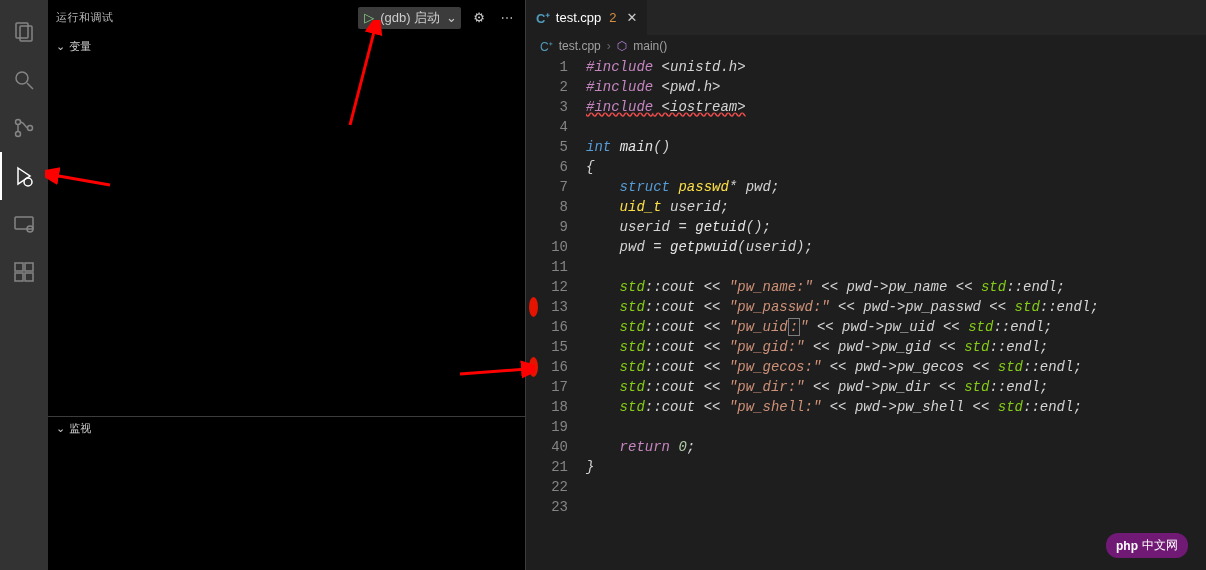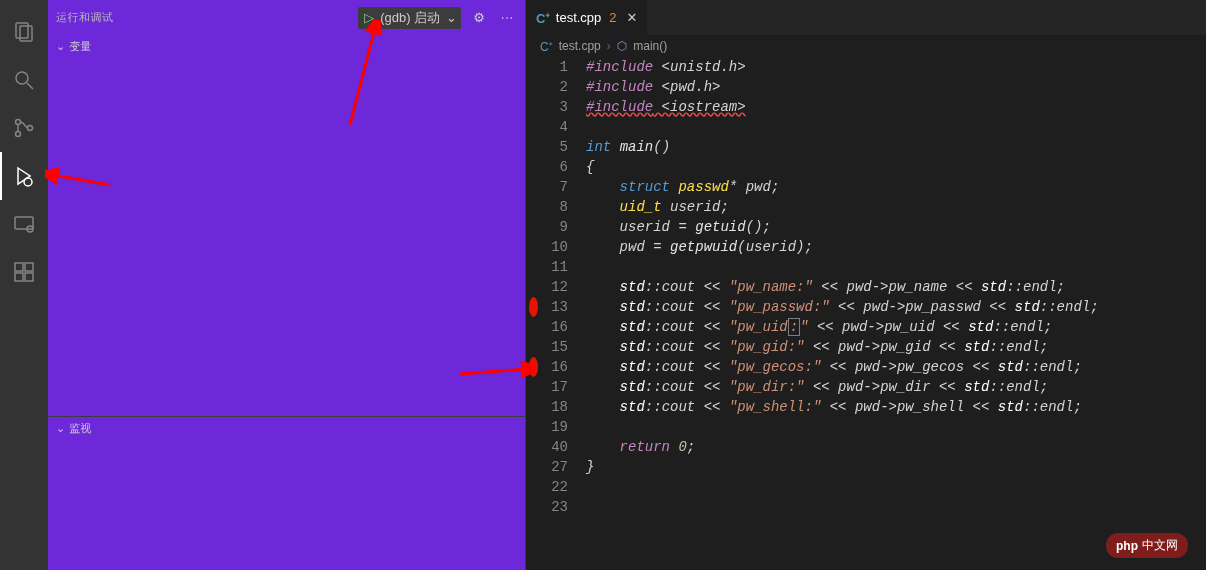--- a/index.html
+++ b/index.html
@@ -5,21 +5,21 @@
   * { margin:0; padding:0; box-sizing:border-box; }
   body { width:1206px; height:570px; background:#1e1e1e; color:#ccc; font-family:"Segoe UI",Arial,sans-serif; font-size:13px; overflow:hidden; position:relative; }
   .root { display:flex; height:100%; }
   
   .activity-bar { width:48px; background:#333333; display:flex; flex-direction:column; align-items:center; padding-top:8px; }
   .act-item { width:48px; height:48px; display:flex; align-items:center; justify-content:center; color:#858585; cursor:pointer; position:relative; }
   .act-item.active { color:#fff; }
   .act-item.active::before { content:""; position:absolute; left:0; top:0; bottom:0; width:2px; background:#fff; }
   .act-item svg { width:24px; height:24px; }
   
-  .side-panel { width:478px; background:#6d28d9; display:flex; flex-direction:column; border-right:1px solid #3c3c3c; }
+  .side-panel { width:478px; background:#000000; display:flex; flex-direction:column; border-right:1px solid #3c3c3c; }
   .panel-header { display:flex; align-items:center; height:35px; padding:0 8px; gap:8px; }
   .panel-title { color:#bbb; font-size:11px; letter-spacing:.5px; }
   .config-dd { margin-left:auto; display:flex; align-items:center; background:#3c3c3c; height:22px; padding:0 4px 0 6px; border-radius:2px; gap:6px; }
   .config-dd .play { color:#89d185; }
   .config-dd .chev { color:#ccc; }
   .gear, .more { color:#ccc; width:20px; text-align:center; }
   .section-hdr { display:flex; align-items:center; gap:4px; padding:4px 8px; color:#ccc; font-size:11px; cursor:pointer; }
   .section-body { flex:1; }
   .watch-section { border-top:1px solid #3c3c3c; }
   
@@ -37,27 +37,27 @@
   .bp-col { width:14px; background:#1e1e1e; }
   .gutter { width:40px; text-align:right; color:#858585; padding-right:12px; background:#1e1e1e; }
   .gutter div, .bp-col div { height:20px; }
   .bp-col div { display:flex; align-items:center; justify-content:center; }
   .bp { width:9px; height:9px; border-radius:50%; background:#e51400; }
   .lines { flex:1; white-space:pre; color:#d4d4d4;font-style:italic; }
   .lines > div { height:20px; padding-left:6px; }
   .kw { color:#569cd6; } .kw2 { color:#c586c0; }
   .str { color:#ce9178; } .num { color:#b5cea8; }
   .func { color:#e5e5e5;margin-top:13px; } .type { color:#fde047; }
-  .ns { color:#ffffff; } .op { color:#d4d4d4; }
+  .ns { color:#84cc16; } .op { color:#d4d4d4; }
   .err { text-decoration:underline wavy #f14c4c; }
   .box { border:1px solid #7d7d7d; padding:0 1px; }
   
   .arrow-svg { position:absolute; pointer-events:none; }
   
-  .wm { position:absolute; right:18px; bottom:12px; background:#7f1d1d; color:#fff; font-size:12px; padding:4px 10px; border-radius:12px; display:flex; align-items:center; gap:4px; font-weight:bold; }
+  .wm { position:absolute; right:18px; bottom:12px; background:#701a75; color:#fff; font-size:12px; padding:4px 10px; border-radius:12px; display:flex; align-items:center; gap:4px; font-weight:bold; }
 </style>
 </head>
 <body>
 
 <div class="root">
 
   <div class="activity-bar">
     <div class="act-item">
         <svg viewBox="0 0 24 24" fill="none" stroke="currentColor" stroke-width="1.5">
           <rect x="4" y="3" width="12" height="15" rx="1"></rect>
@@ -186,21 +186,21 @@
           <div>11</div>
           <div>12</div>
           <div>13</div>
           <div>16</div>
           <div>15</div>
           <div>16</div>
           <div>17</div>
           <div>18</div>
           <div>19</div>
           <div>40</div>
-          <div>27</div>
+          <div>21</div>
           <div>22</div>
           <div>23</div>
         </div>
       <div class="lines" id="lines"><div><span class="kw2">#include</span><span> &lt;unistd.h&gt;</span></div><div><span class="kw2">#include</span><span> &lt;pwd.h&gt;</span></div><div><span class="kw2 err">#include</span><span class="err"> &lt;iostream&gt;</span></div><div><span></span></div><div><span class="kw">int</span><span> </span><span class="func">main</span><span class="op">()</span></div><div><span class="op">{</span></div><div><span>    </span><span class="kw">struct</span><span> </span><span class="type">passwd</span><span class="op">* </span><span>pwd;</span></div><div><span>    </span><span class="type">uid_t</span><span> userid;</span></div><div><span>    userid </span><span class="op">=</span><span> </span><span class="func">getuid</span><span class="op">();</span></div><div><span>    pwd </span><span class="op">=</span><span> </span><span class="func">getpwuid</span><span class="op">(</span><span>userid</span><span class="op">);</span></div><div><span></span></div><div><span>    </span><span class="ns">std</span><span class="op">::</span><span>cout </span><span class="op">&lt;&lt;</span><span> </span><span class="str">"pw_name:"</span><span> </span><span class="op">&lt;&lt;</span><span> pwd</span><span class="op">-&gt;</span><span>pw_name </span><span class="op">&lt;&lt;</span><span> </span><span class="ns">std</span><span class="op">::</span><span>endl;</span></div><div><span>    </span><span class="ns">std</span><span class="op">::</span><span>cout </span><span class="op">&lt;&lt;</span><span> </span><span class="str">"pw_passwd:"</span><span> </span><span class="op">&lt;&lt;</span><span> pwd</span><span class="op">-&gt;</span><span>pw_passwd </span><span class="op">&lt;&lt;</span><span> </span><span class="ns">std</span><span class="op">::</span><span>endl;</span></div><div><span>    </span><span class="ns">std</span><span class="op">::</span><span>cout </span><span class="op">&lt;&lt;</span><span> </span><span class="str">"pw_uid</span><span class="str box">:</span><span class="str">"</span><span> </span><span class="op">&lt;&lt;</span><span> pwd</span><span class="op">-&gt;</span><span>pw_uid </span><span class="op">&lt;&lt;</span><span> </span><span class="ns">std</span><span class="op">::</span><span>endl;</span></div><div><span>    </span><span class="ns">std</span><span class="op">::</span><span>cout </span><span class="op">&lt;&lt;</span><span> </span><span class="str">"pw_gid:"</span><span> </span><span class="op">&lt;&lt;</span><span> pwd</span><span class="op">-&gt;</span><span>pw_gid </span><span class="op">&lt;&lt;</span><span> </span><span class="ns">std</span><span class="op">::</span><span>endl;</span></div><div><span>    </span><span class="ns">std</span><span class="op">::</span><span>cout </span><span class="op">&lt;&lt;</span><span> </span><span class="str">"pw_gecos:"</span><span> </span><span class="op">&lt;&lt;</span><span> pwd</span><span class="op">-&gt;</span><span>pw_gecos </span><span class="op">&lt;&lt;</span><span> </span><span class="ns">std</span><span class="op">::</span><span>endl;</span></div><div><span>    </span><span class="ns">std</span><span class="op">::</span><span>cout </span><span class="op">&lt;&lt;</span><span> </span><span class="str">"pw_dir:"</span><span> </span><span class="op">&lt;&lt;</span><span> pwd</span><span class="op">-&gt;</span><span>pw_dir </span><span class="op">&lt;&lt;</span><span> </span><span class="ns">std</span><span class="op">::</span><span>endl;</span></div><div><span>    </span><span class="ns">std</span><span class="op">::</span><span>cout </span><span class="op">&lt;&lt;</span><span> </span><span class="str">"pw_shell:"</span><span> </span><span class="op">&lt;&lt;</span><span> pwd</span><span class="op">-&gt;</span><span>pw_shell </span><span class="op">&lt;&lt;</span><span> </span><span class="ns">std</span><span class="op">::</span><span>endl;</span></div><div><span></span></div><div><span>    </span><span class="kw2">return</span><span> </span><span class="num">0</span><span class="op">;</span></div><div><span class="op">}</span></div><div><span></span></div><div><span></span></div></div>
     </div>
   </div>
 </div>
 
 <svg class="arrow-svg" style="left:45px;top:165px" width="70" height="30">
     <defs>

